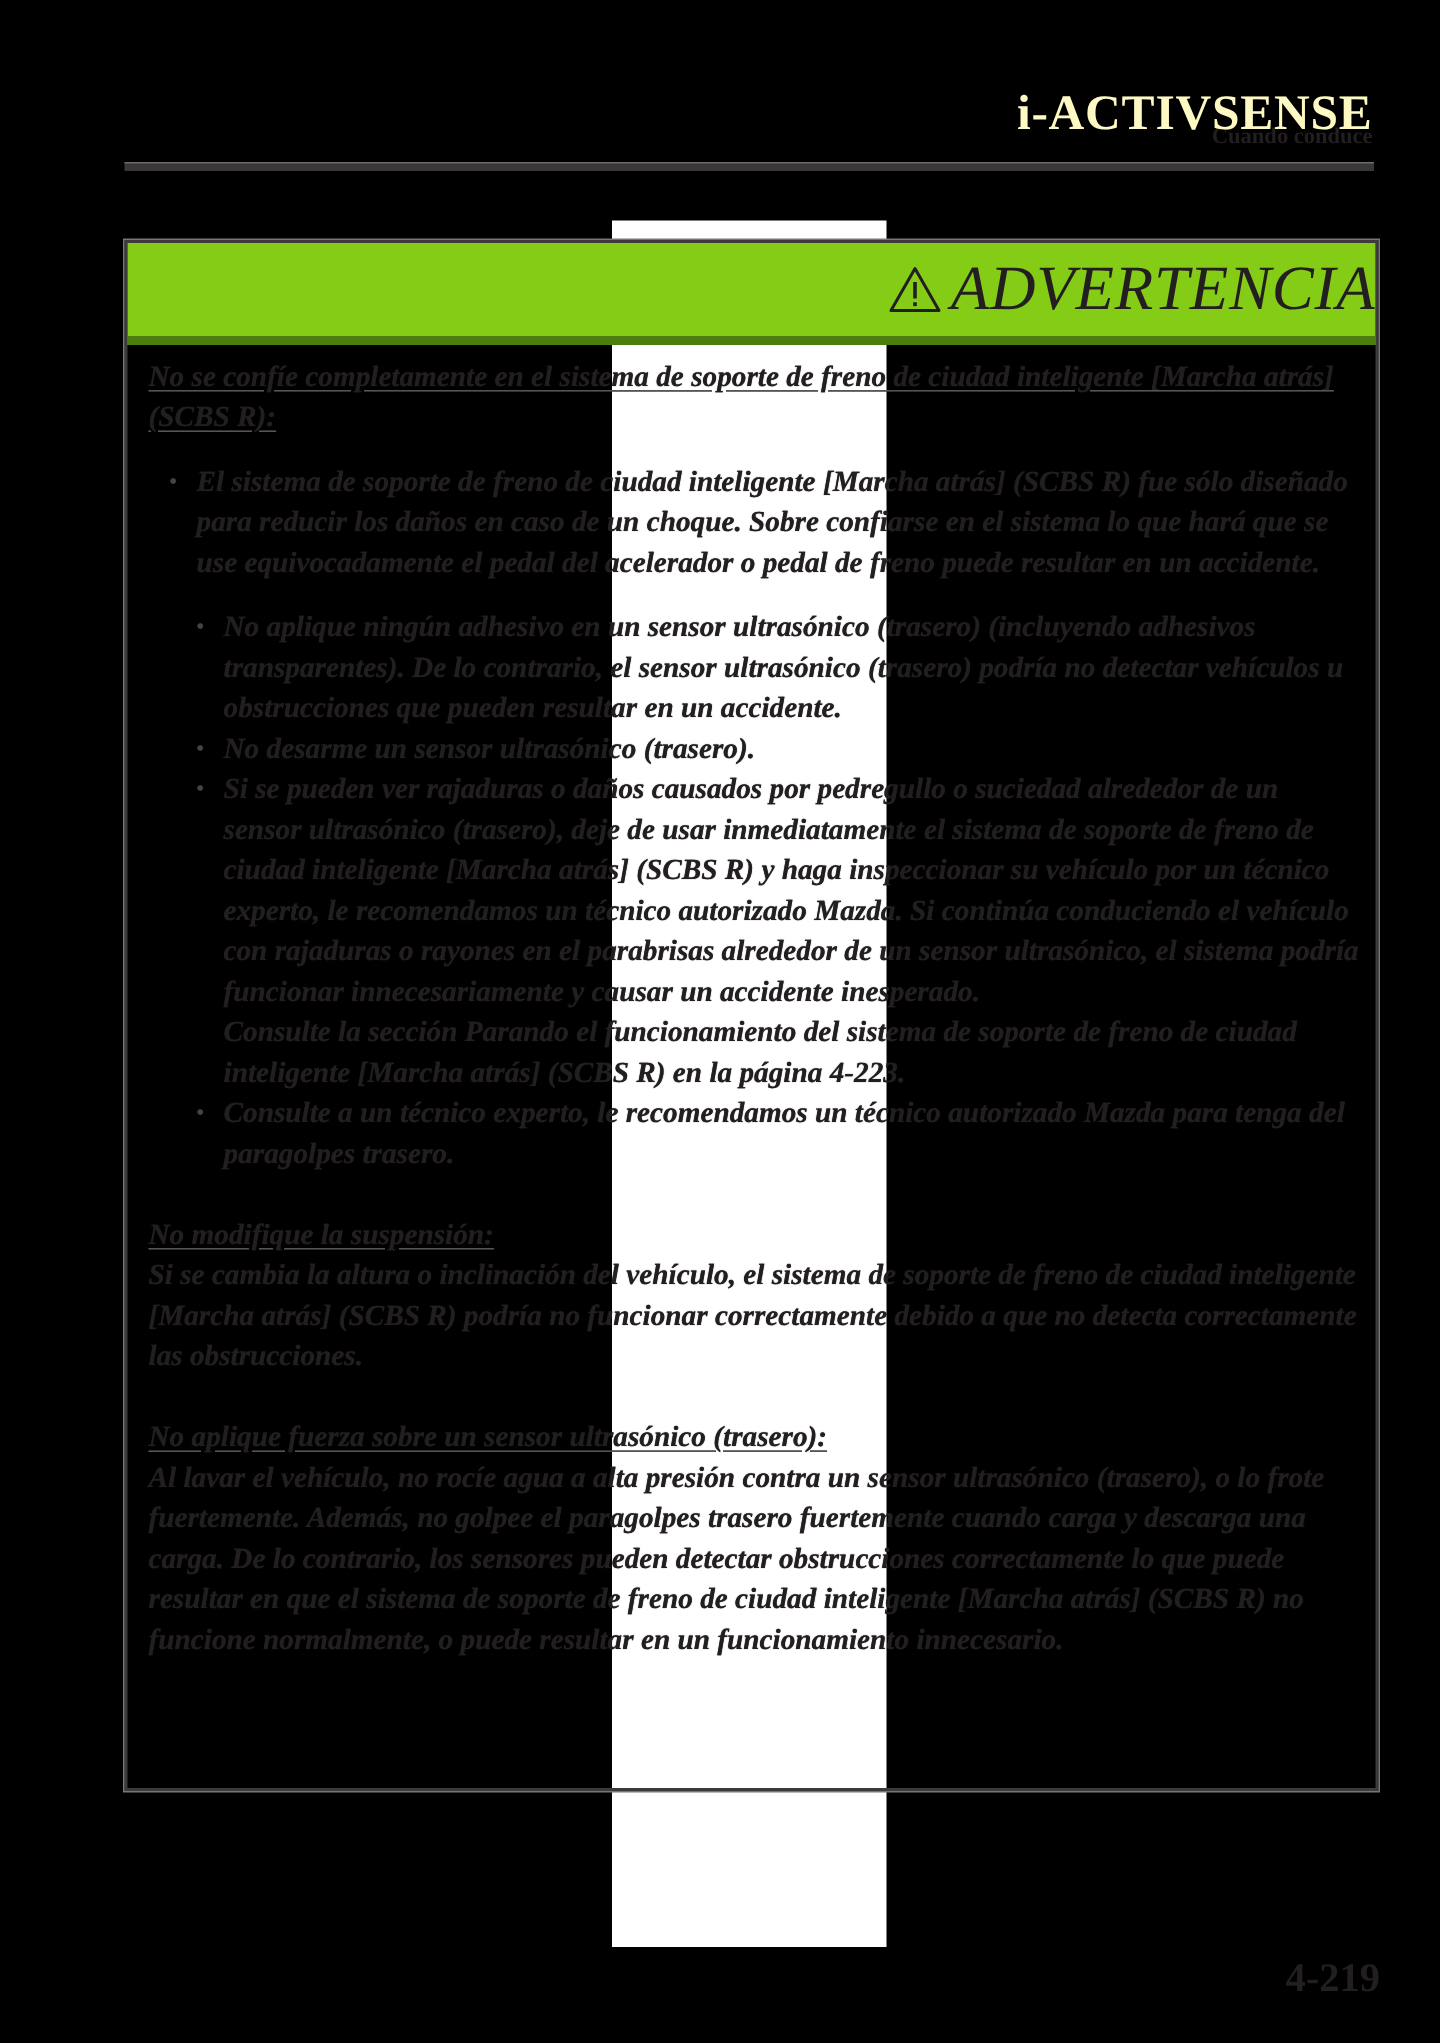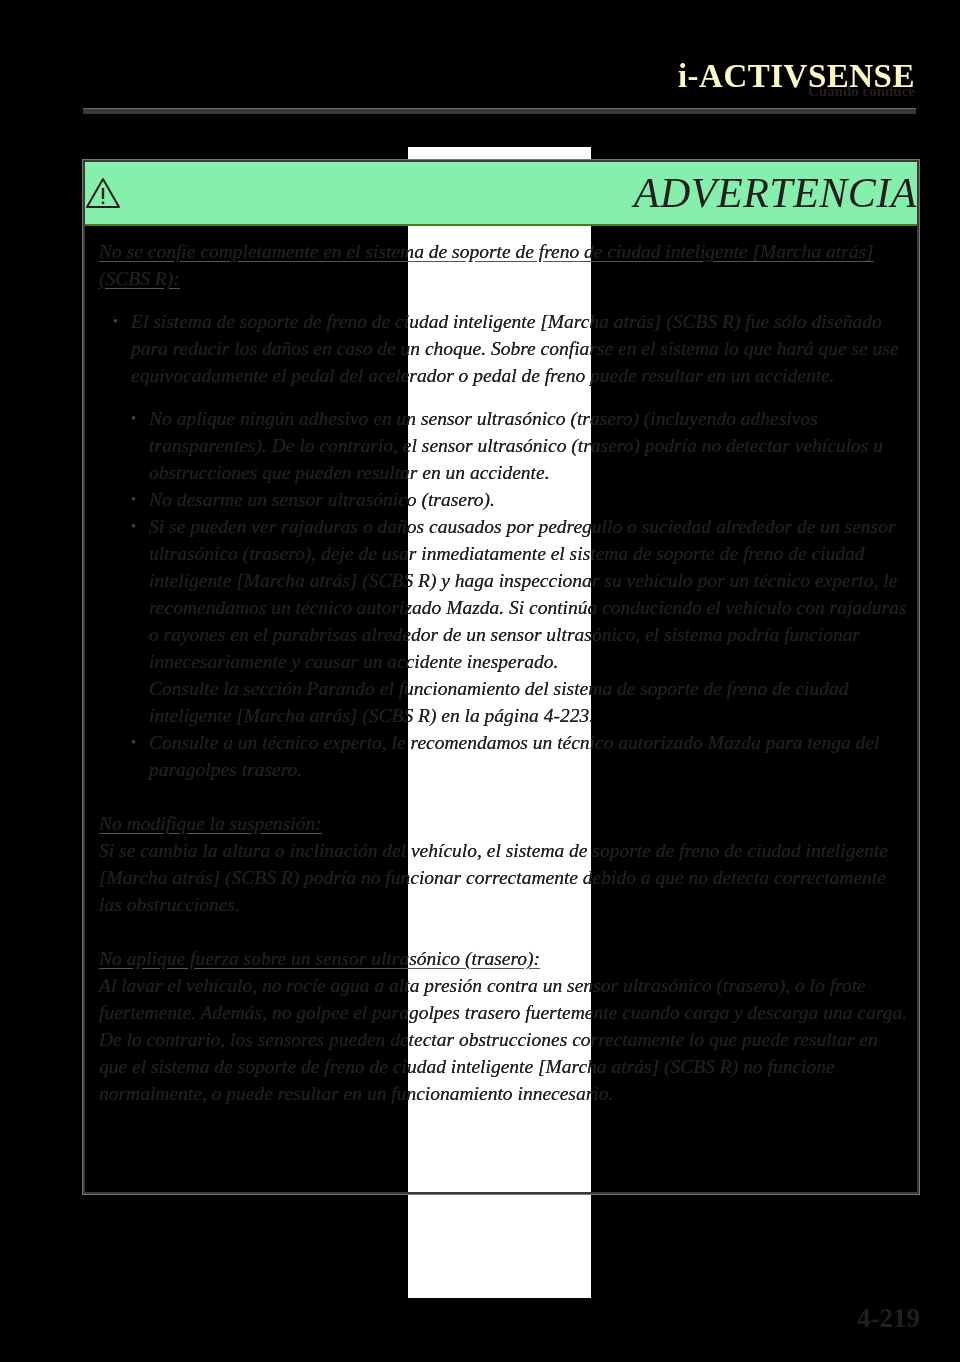--- a/index.html
+++ b/index.html
@@ -23,31 +23,32 @@
   .hdr-rule {
     position:absolute; left:83px; top:108px; width:833px; height:5px;
     background:#3a3738; border-top:1px solid #6d6a6b; z-index:2;
   }
   .box {
     position:absolute; left:83px; top:160px; width:832px; height:1030px;
     border:2px solid #3d3a3b; outline:1px solid #777; z-index:1;
   }
   .box-head {
     position:absolute; left:0; top:0; right:0; height:62px;
-    background:#86efac; border-bottom:2px solid #4d7c0f;
-    display:flex; align-items:center; justify-content:space-between;
+    background:#84cc16; border-bottom:6px solid #4d7c0f;
+    display:flex; align-items:center; justify-content:flex-end;
   }
   .box-head .warn-icon { width:36px; height:32px; margin-right:6px; }
   .box-head .ttl {
     font-size:42px; font-style:italic; color:#231f20; letter-spacing:0.5px;
   }
   .body {
     position:absolute; left:14px; top:76px; right:10px;
     font-style:italic; color:#231f20; font-size:19.5px; line-height:27px;
     text-shadow:0 0 0.6px #231f20;
+    font-weight:bold;
   }
   .u { text-decoration:underline; text-decoration-color:#555; text-underline-offset:3px; }
   .para { margin:0; }
   ul { list-style:none; margin:0; padding:0; }
   li { position:relative; padding-left:22px; }
   li::before {
     content:"•"; position:absolute; left:4px; top:0; font-style:normal; font-size:14px; color:#444;
   }
   .lvl1 { margin-top:16px; padding-left:10px; }
   .lvl2 { margin-top:16px; padding-left:28px; }

